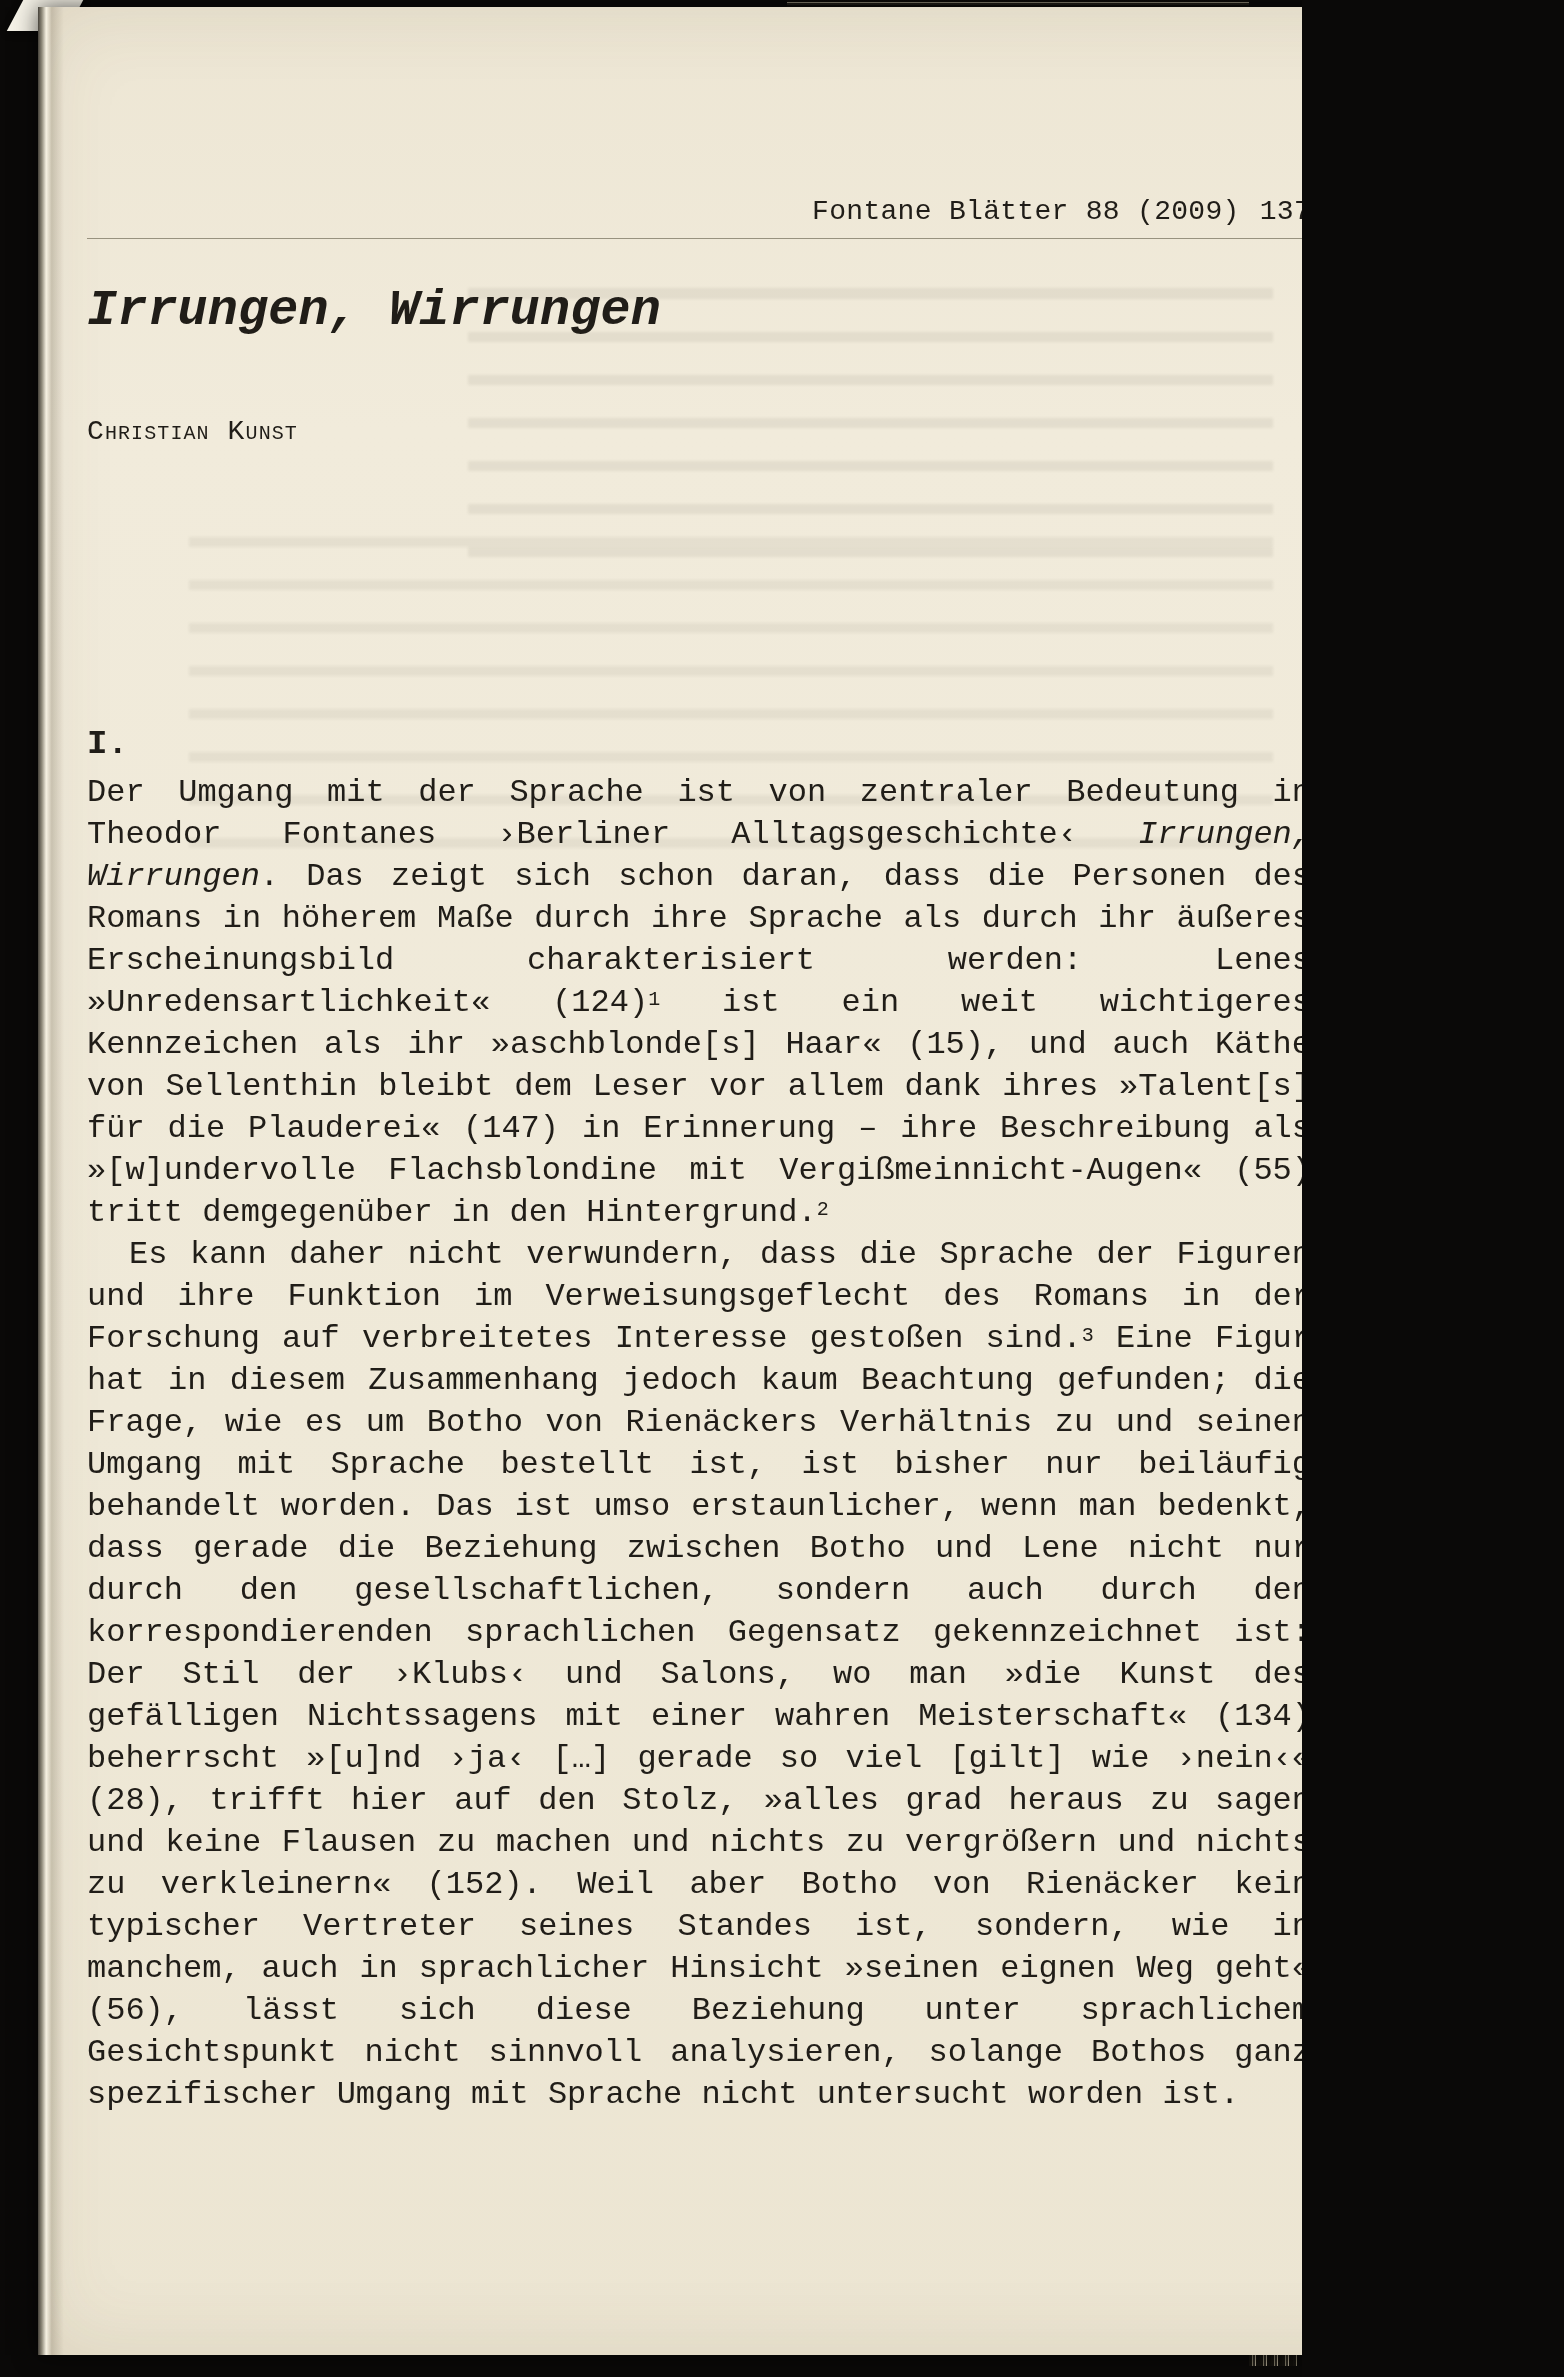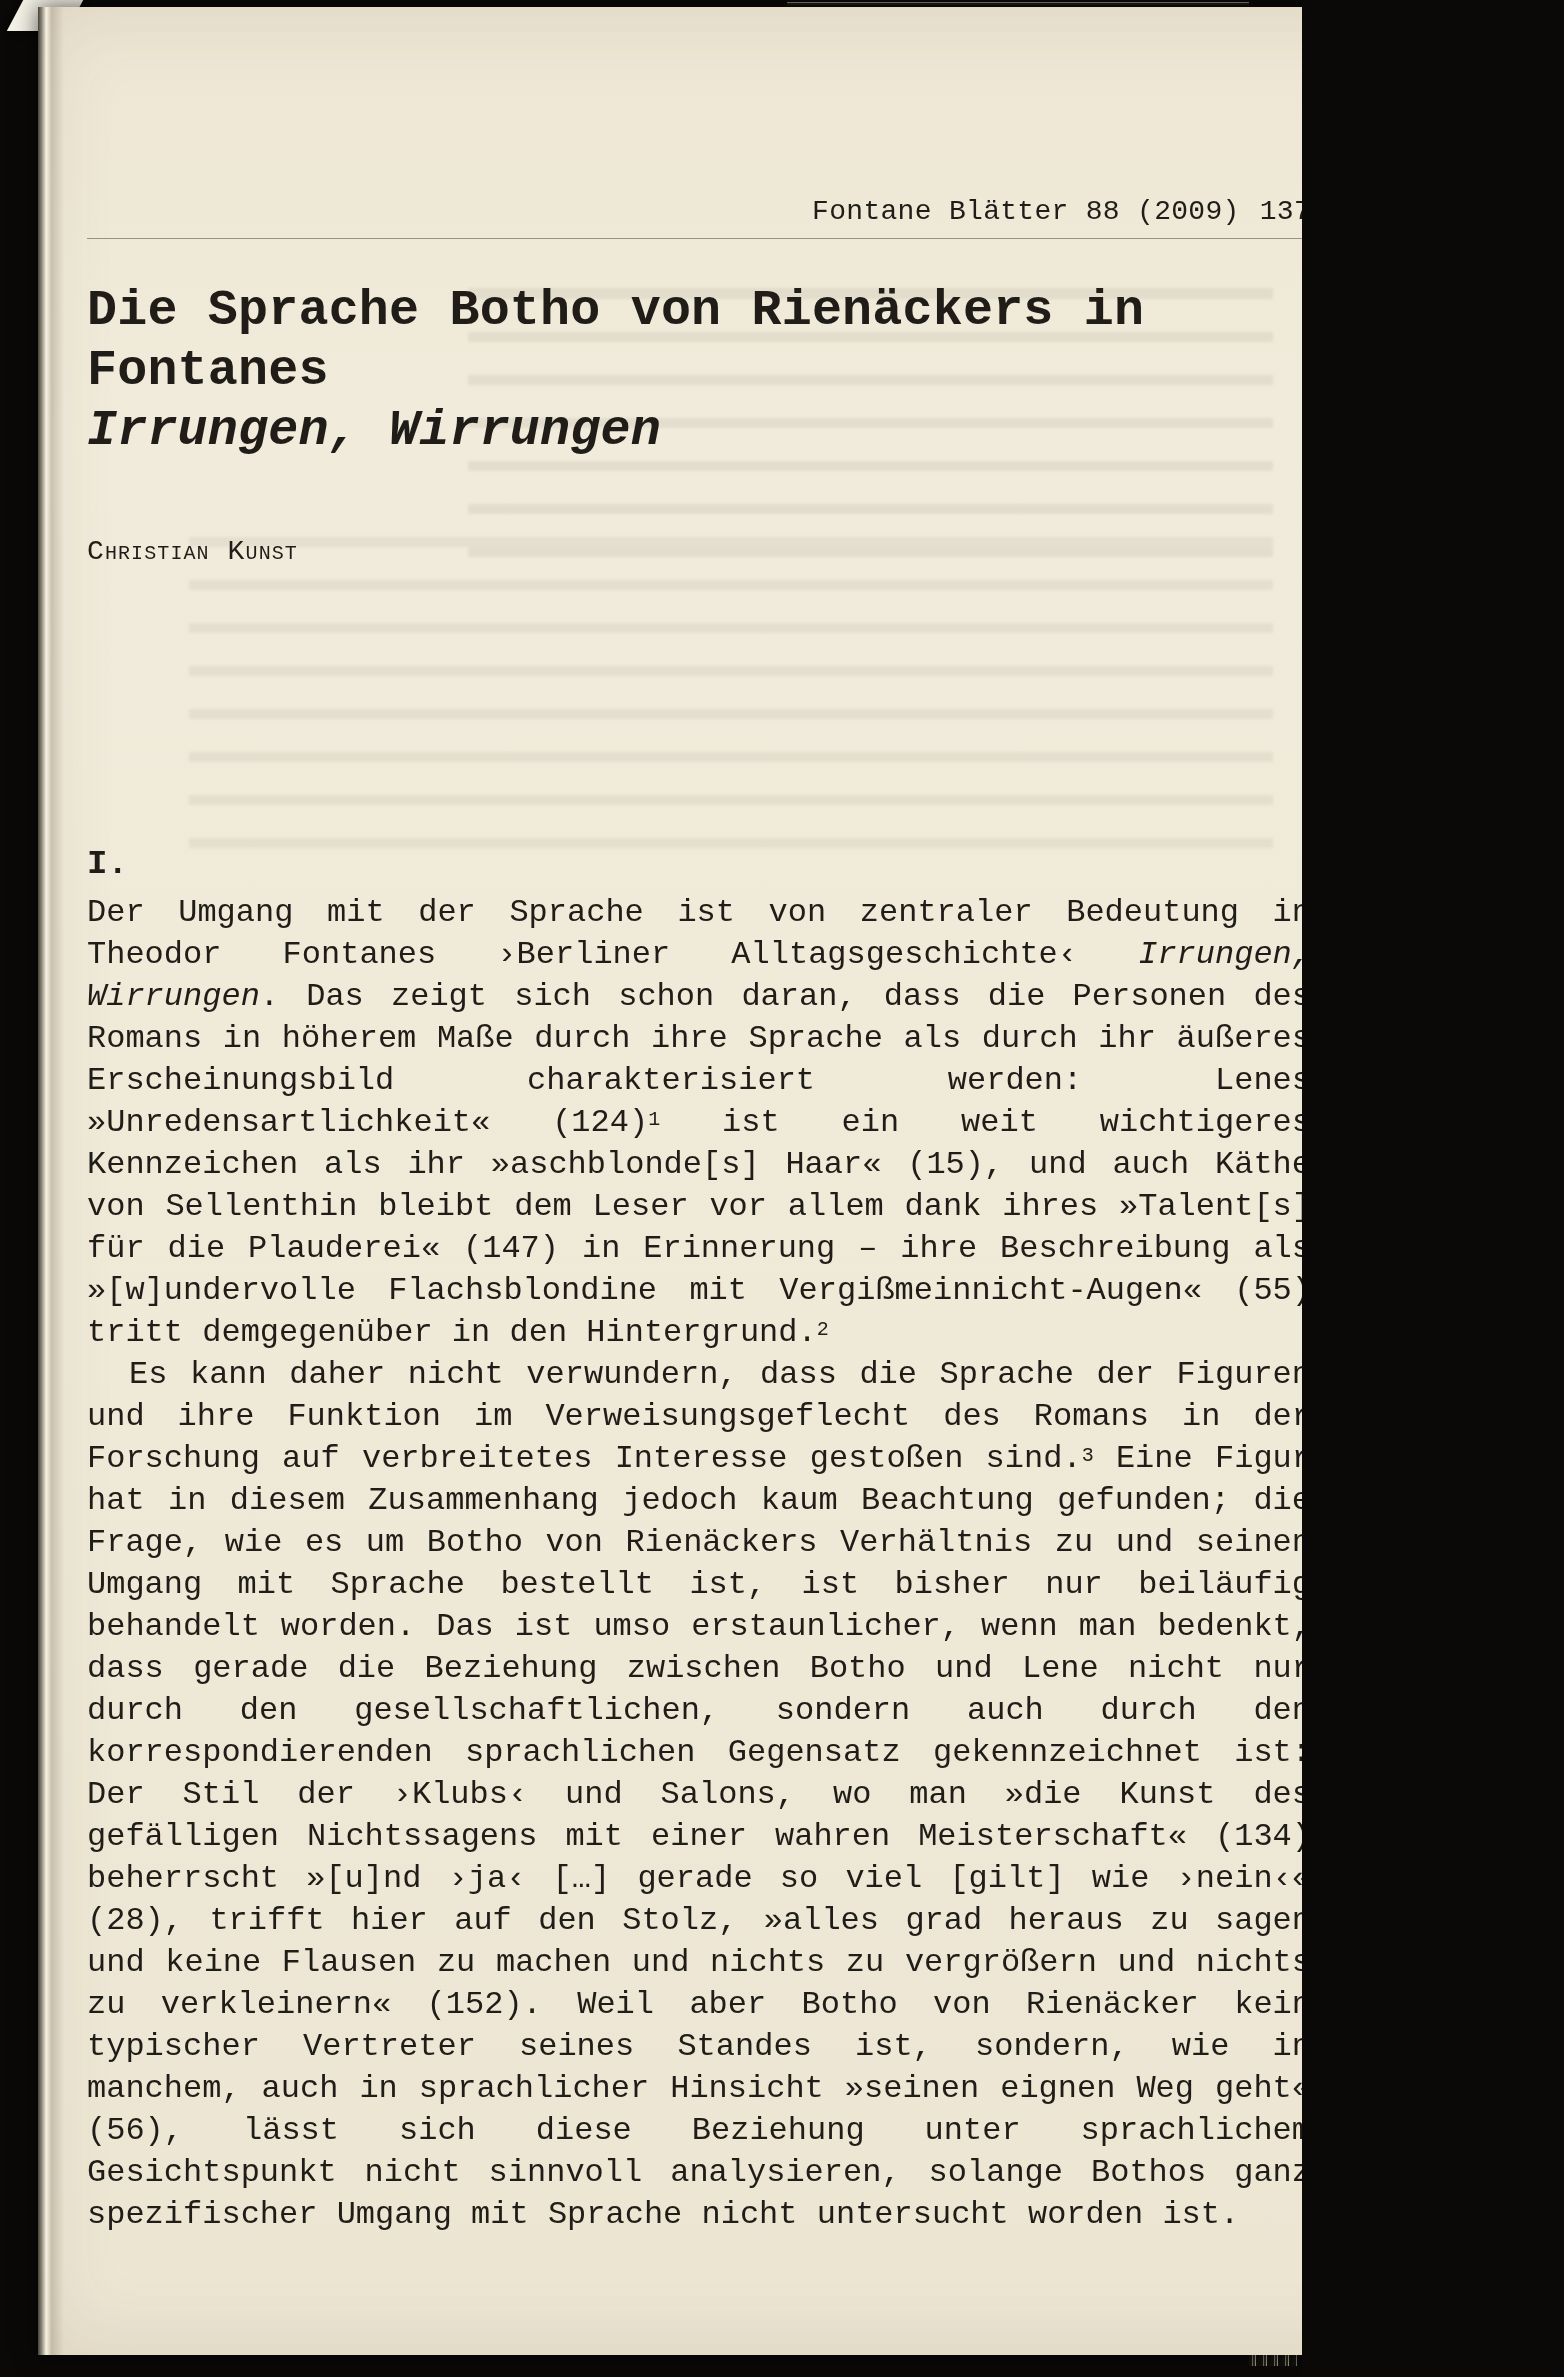--- a/index.html
+++ b/index.html
@@ -165,21 +165,20 @@
     <div class="bleed bleed-2"></div>
 
     <div class="content">
 
       <div class="running-header">
         <span>Fontane Blätter 88 (2009)</span><span class="pageno">137</span>
       </div>
       <div class="header-rule"></div>
 
       <h1 class="title">
-        <span class="t-line">Die Sprache Botho von Rienäckers in Fontanes</span>
         <span class="t-line italic">Irrungen, Wirrungen</span>
       </h1>
 
       <div class="author">Christian Kunst</div>
 
       <div class="section-heading">I.</div>
 
       <div class="body-text">
           <p><span>Der Umgang mit der Sprache ist von zentraler Bedeutung in Theodor Fontanes ›Berliner Alltagsgeschichte‹ </span><em>Irrungen, Wirrungen</em><span>. Das zeigt sich schon daran, dass die Personen des Romans in höherem Maße durch ihre Sprache als durch ihr äußeres Erscheinungsbild charakterisiert werden: Lenes »Unredensartlichkeit« (124)</span><sup>1</sup><span> ist ein weit wichtigeres Kennzeichen als ihr »aschblonde[s] Haar« (15), und auch Käthe von Sellenthin bleibt dem Leser vor allem dank ihres »Talent[s] für die Plauderei« (147) in Erinnerung – ihre Beschreibung als »[w]undervolle Flachsblondine mit Vergißmeinnicht-Augen« (55) tritt demgegenüber in den Hintergrund.</span><sup>2</sup></p>
           <p><span>Es kann daher nicht verwundern, dass die Sprache der Figuren und ihre Funktion im Verweisungsgeflecht des Romans in der Forschung auf verbreitetes Interesse gestoßen sind.</span><sup>3</sup><span> Eine Figur hat in diesem Zusammenhang jedoch kaum Beachtung gefunden; die Frage, wie es um Botho von Rienäckers Verhältnis zu und seinen Umgang mit Sprache bestellt ist, ist bisher nur beiläufig behandelt worden. Das ist umso erstaunlicher, wenn man bedenkt, dass gerade die Beziehung zwischen Botho und Lene nicht nur durch den gesellschaftlichen, sondern auch durch den korrespondierenden sprachlichen Gegensatz gekennzeichnet ist: Der Stil der ›Klubs‹ und Salons, wo man »die Kunst des gefälligen Nichtssagens mit einer wahren Meisterschaft« (134) beherrscht »[u]nd ›ja‹ […] gerade so viel [gilt] wie ›nein‹« (28), trifft hier auf den Stolz, »alles grad heraus zu sagen und keine Flausen zu machen und nichts zu vergrößern und nichts zu verkleinern« (152). Weil aber Botho von Rienäcker kein typischer Vertreter seines Standes ist, sondern, wie in manchem, auch in sprachlicher Hinsicht »seinen eignen Weg geht« (56), lässt sich diese Beziehung unter sprachlichem Gesichtspunkt nicht sinnvoll analysieren, solange Bothos ganz spezifischer Umgang mit Sprache nicht untersucht worden ist.</span></p>

